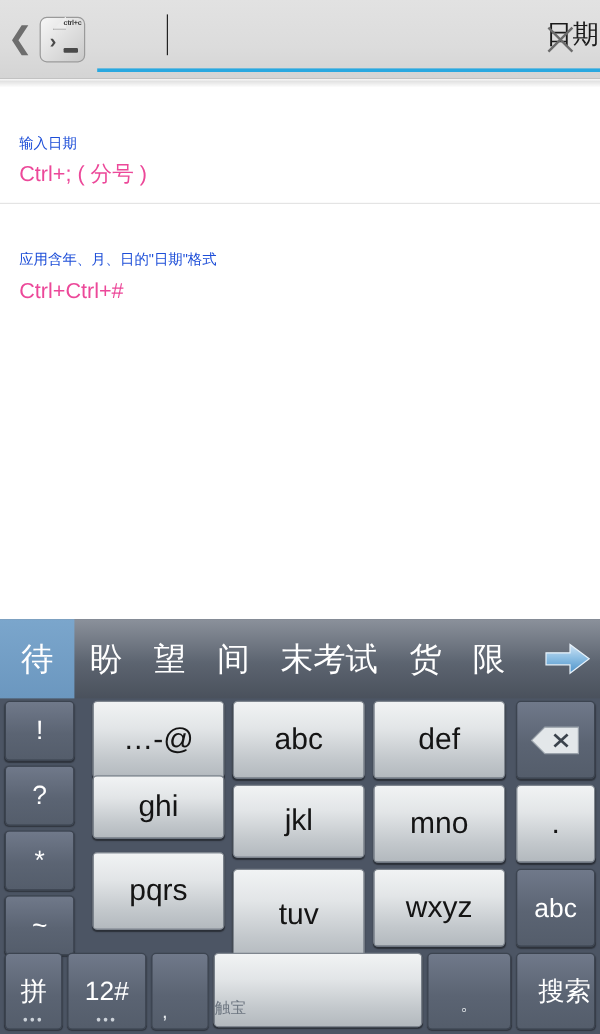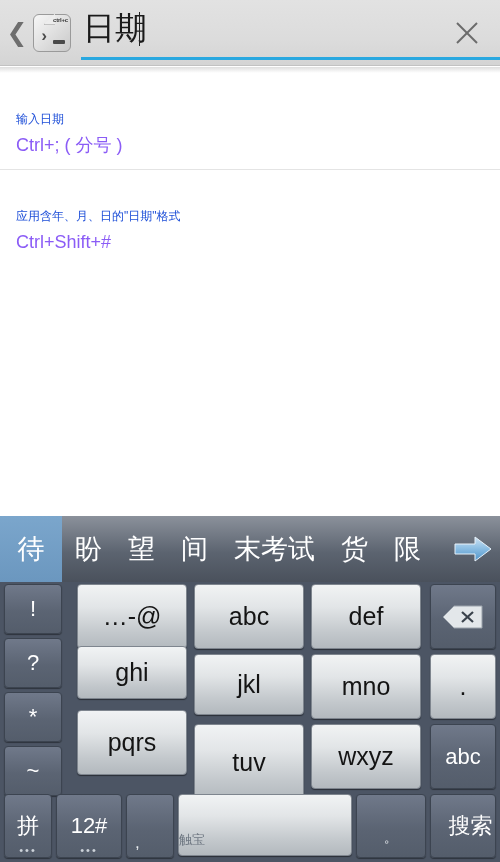--- a/index.html
+++ b/index.html
@@ -58,23 +58,24 @@
   .app-icon .cursorbar {
     position:absolute; left:24px; top:29px; width:12px; height:4px;
     background:#4a4a4a; border-radius:1px;
   }
   .search-wrap {
     position:relative; flex:1; height:66px; margin-left:8px;
   }
   .search-input {
     position:absolute; left:0; top:6px; width:420px; height:46px;
     border:none; background:transparent; outline:none;
-    font-size:32px; color:#1a1a1a;
+    font-size:22px; color:#1a1a1a;
     font-family:"Liberation Sans","DejaVu Sans",sans-serif;
     padding:0 2px;
+    text-align:right;
   }
   .caret {
     position:absolute; left:58px; top:12px; width:1px; height:34px;
     background:#222;
   }
   .search-underline {
     position:absolute; left:0; top:57px; width:422px; height:3px;
     background:#29a8e0;
   }
   .close-btn {
@@ -87,21 +88,21 @@
   
   .results {
     position:absolute; left:0; top:73px; width:500px; height:443px;
     background:#ffffff;
   }
   .result-item { padding:14px 16px 12px 16px; }
   .result-item .title {
     font-size:12px; color:#1d4ed8; line-height:22px; margin-bottom:3px;margin-top:21px;
   }
   .result-item .shortcut {
-    font-size:18px; color:#8b5cf6; line-height:24px;
+    font-size:18px; color:#ec4899; line-height:24px;
   }
   .divider { height:1px; background:#e4e4e4; margin:0; }
 
   
   .keyboard {
     position:absolute; left:0; top:516px; width:500px; height:346px;
     background:#4c5564;
   }
   .candbar {
     position:relative; width:500px; height:66px;
@@ -192,21 +193,21 @@
   <div class="header-shadow"></div>
 
   <div class="results">
     <div class="result-item">
       <div class="title">输入日期</div>
       <div class="shortcut">Ctrl+; ( 分号 )</div>
     </div>
     <div class="divider"></div>
     <div class="result-item">
       <div class="title">应用含年、月、日的"日期"格式</div>
-      <div class="shortcut">Ctrl+Shift+#</div>
+      <div class="shortcut">Ctrl+Ctrl+#</div>
     </div>
   </div>
 
   <div class="keyboard">
 
     <div class="candbar">
       <div class="cand first">待</div>
       <div class="cand">盼</div>
       <div class="cand">望</div>
       <div class="cand">间</div>

